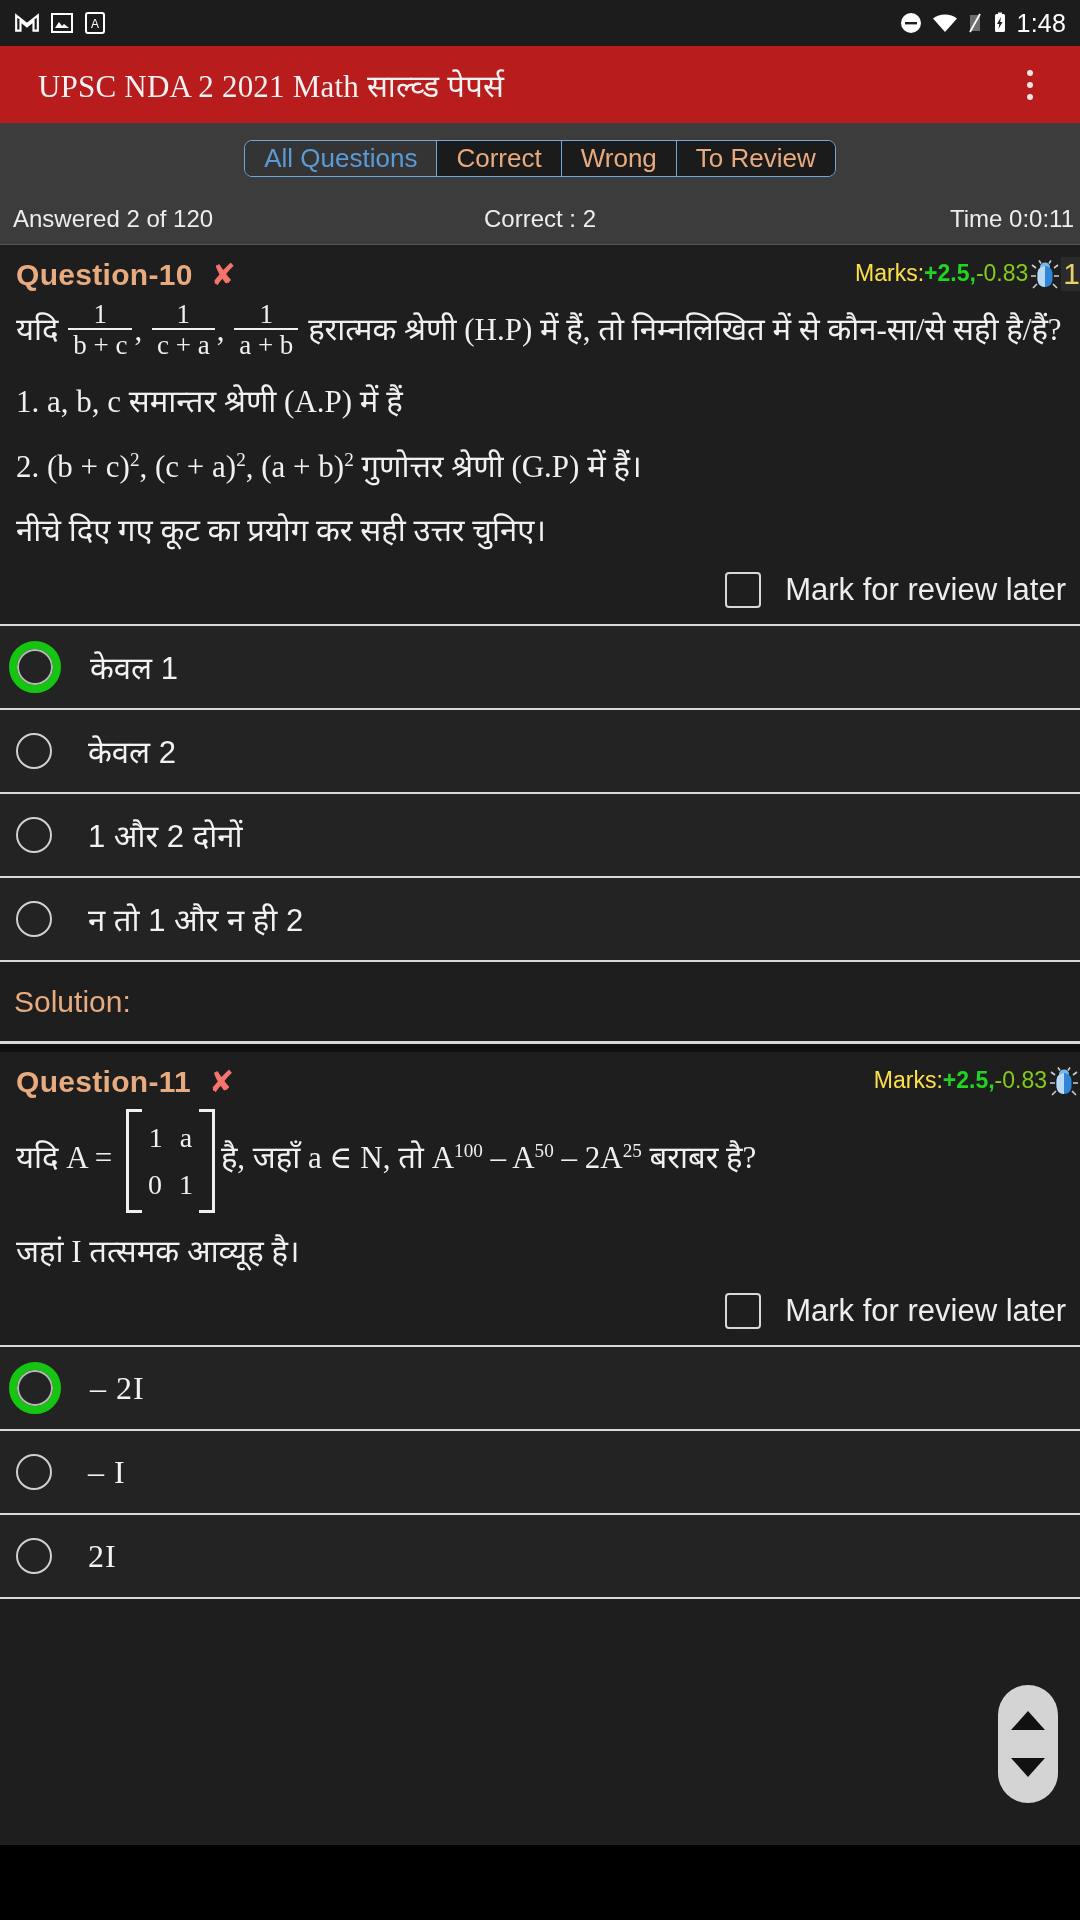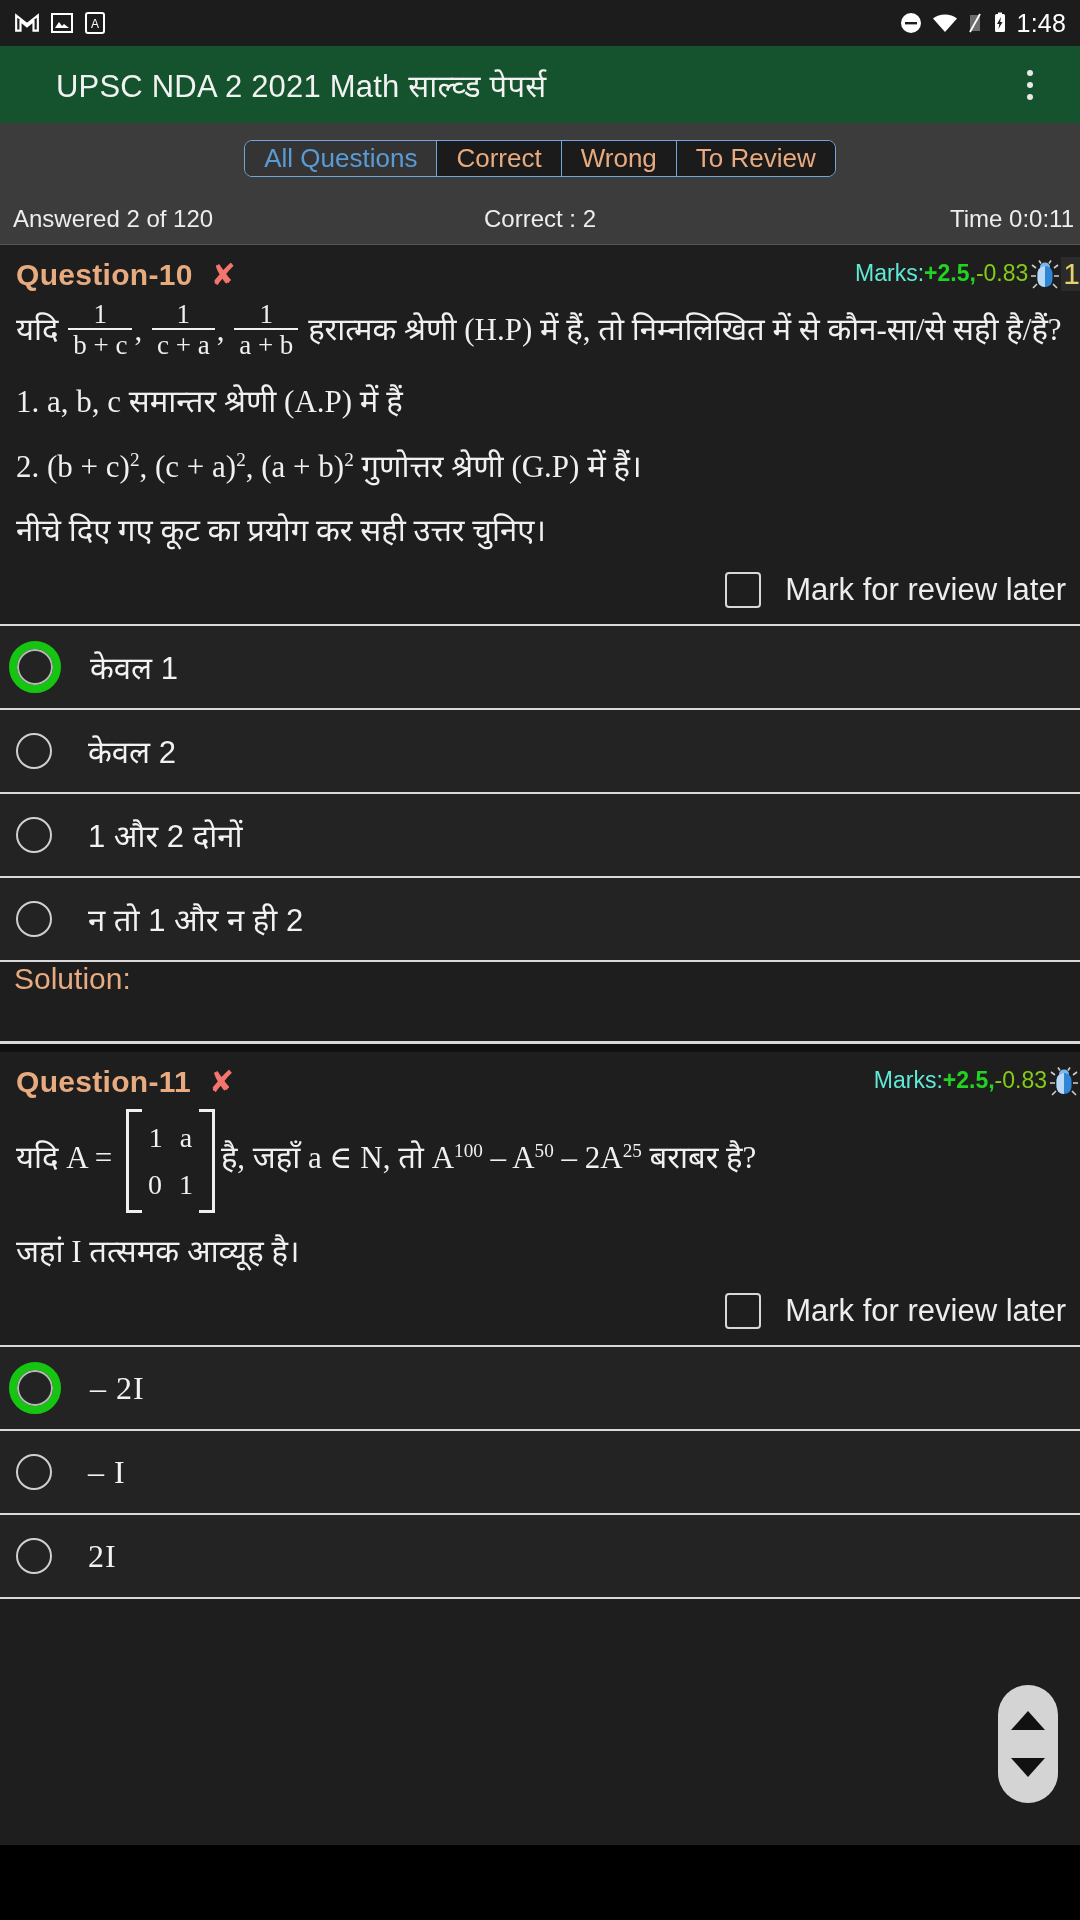--- a/index.html
+++ b/index.html
@@ -17,23 +17,24 @@
     display: flex; align-items: center;
     padding: 0 14px; color: #fff;
   }
   .sb-left { display: flex; align-items: center; gap: 10px; }
   .sb-right { margin-left: auto; display: flex; align-items: center; gap: 9px; }
   .sb-icon { display: inline-flex; align-items: center; justify-content: center; }
   .sb-time { font-size: 25px; color: #fff; letter-spacing: .2px; }
 
   
   .appbar {
-    height: 77px; background: #14532d;
+    height: 77px; background: #b91c1c;
     display: flex; align-items: center;
-    padding: 0 30px 0 56px;
+    padding: 0 30px 0 38px;
+    font-family: Liberation Serif, serif;
   }
   .appbar-title {
     color: #f2f2f2; font-size: 31px; font-weight: 500;
     white-space: nowrap; letter-spacing: .2px;
   }
   .overflow-btn {
     margin-left: auto; width: 40px; height: 60px;
     display: flex; flex-direction: column; align-items: center;
     justify-content: center; gap: 6px; cursor: pointer;
   }
@@ -74,21 +75,21 @@
   .qhead {
     display: flex; align-items: center;
     padding: 12px 8px 10px 16px; position: relative; min-height: 54px;
   }
   .qtitle { color: #e8ab7f; font-size: 30px; font-weight: bold; letter-spacing: .3px; }
   .xmark { color: #f4746e; font-size: 30px; font-weight: bold; margin-left: 18px; }
   .qmarks {
     position: absolute; right: 0; top: 50%; transform: translateY(-50%);
     display: flex; align-items: center; font-size: 23px; white-space: nowrap;
   }
-  .m-label { color: #5eead4; }
+  .m-label { color: #fde047; }
   .m-pos { color: #21d421; font-weight: bold; }
   .m-neg { color: #84cc16; }
   .bug-icon { margin: 0 1px 0 2px; display: inline-flex; align-items: center; }
   .qnum-badge {
     color: #e8d26a; font-size: 30px; background: #2b2b2b;
     padding: 0 4px 0 2px; margin-right: -4px;
   }
 
   
   .qbody { padding: 0 14px 0 16px; color: #f0f0f0; }
@@ -134,21 +135,21 @@
   .radio.correct {
     width: 52px; height: 52px; border: 8px solid #16c412;
     box-shadow: inset 0 0 0 2px #b8b8b8;
     margin-left: -7px; margin-right: -7px;
   }
   .opttext { color: #f2f2f2; font-size: 31px; }
   .opttext.math { font-family: "Liberation Serif", "DejaVu Serif", serif; font-size: 32px; letter-spacing: 1px; }
 
   
   .solution {
-    min-height: 82px; display: flex; align-items: flex-start;
+    min-height: 82px; display: flex; align-items: center;
     padding-left: 14px; background: #1e1e1e;
     border-bottom: 3px solid #d9d9d9;
   }
   .solution-label { color: #e8ab7f; font-size: 30px; }
   .qsep { height: 8px; background: #111; }
 
   
   .scrollfab {
     position: absolute; right: 22px; bottom: 42px;
     width: 60px; height: 118px; border-radius: 30px;

